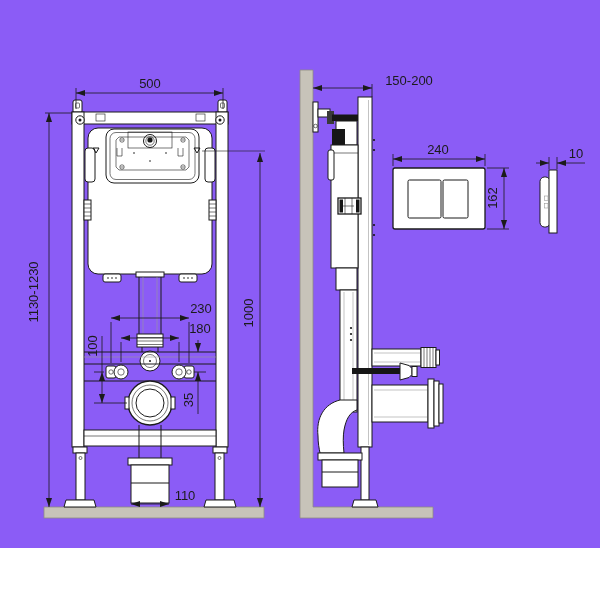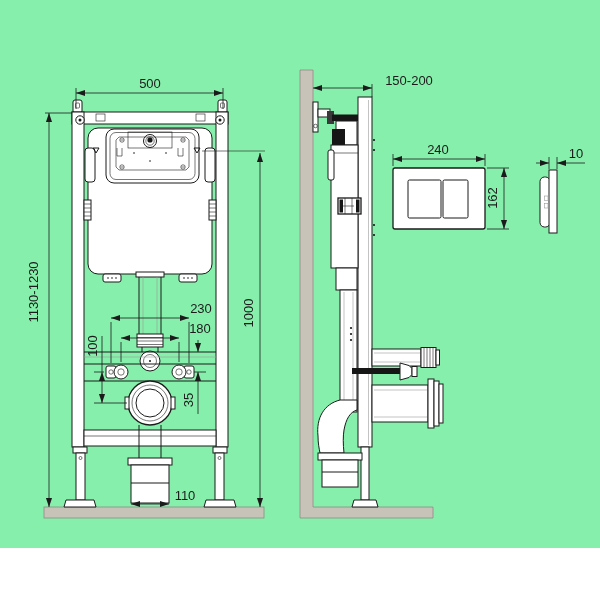--- a/index.html
+++ b/index.html
@@ -1,16 +1,16 @@
 <!DOCTYPE html>
 <html><head>
 <meta charset="utf-8">
 <style>
   html,body{margin:0;padding:0;background:#ffffff;}
-  .stage{width:600px;height:548px;position:relative;background:#86efac;overflow:hidden;}
+  .stage{width:600px;height:548px;position:relative;background:#8b5cf6;overflow:hidden;}
   svg text{font-family:"Liberation Sans", sans-serif;font-size:13px;fill:#1b1b1b;}
   .ln  {stroke:#1b1b1b;stroke-width:1;fill:none;}
   .thin{stroke:#1b1b1b;stroke-width:0.6;fill:none;}
   .lt  {stroke:#9a9a9a;stroke-width:0.6;fill:none;}
   .wf  {fill:#ffffff;stroke:#1b1b1b;stroke-width:1;}
   .wf2 {fill:#ffffff;stroke:#1b1b1b;stroke-width:1.3;}
   .dim {stroke:#1b1b1b;stroke-width:0.8;fill:none;}
   .blk {fill:#161616;stroke:none;}
 </style>
 </head>

